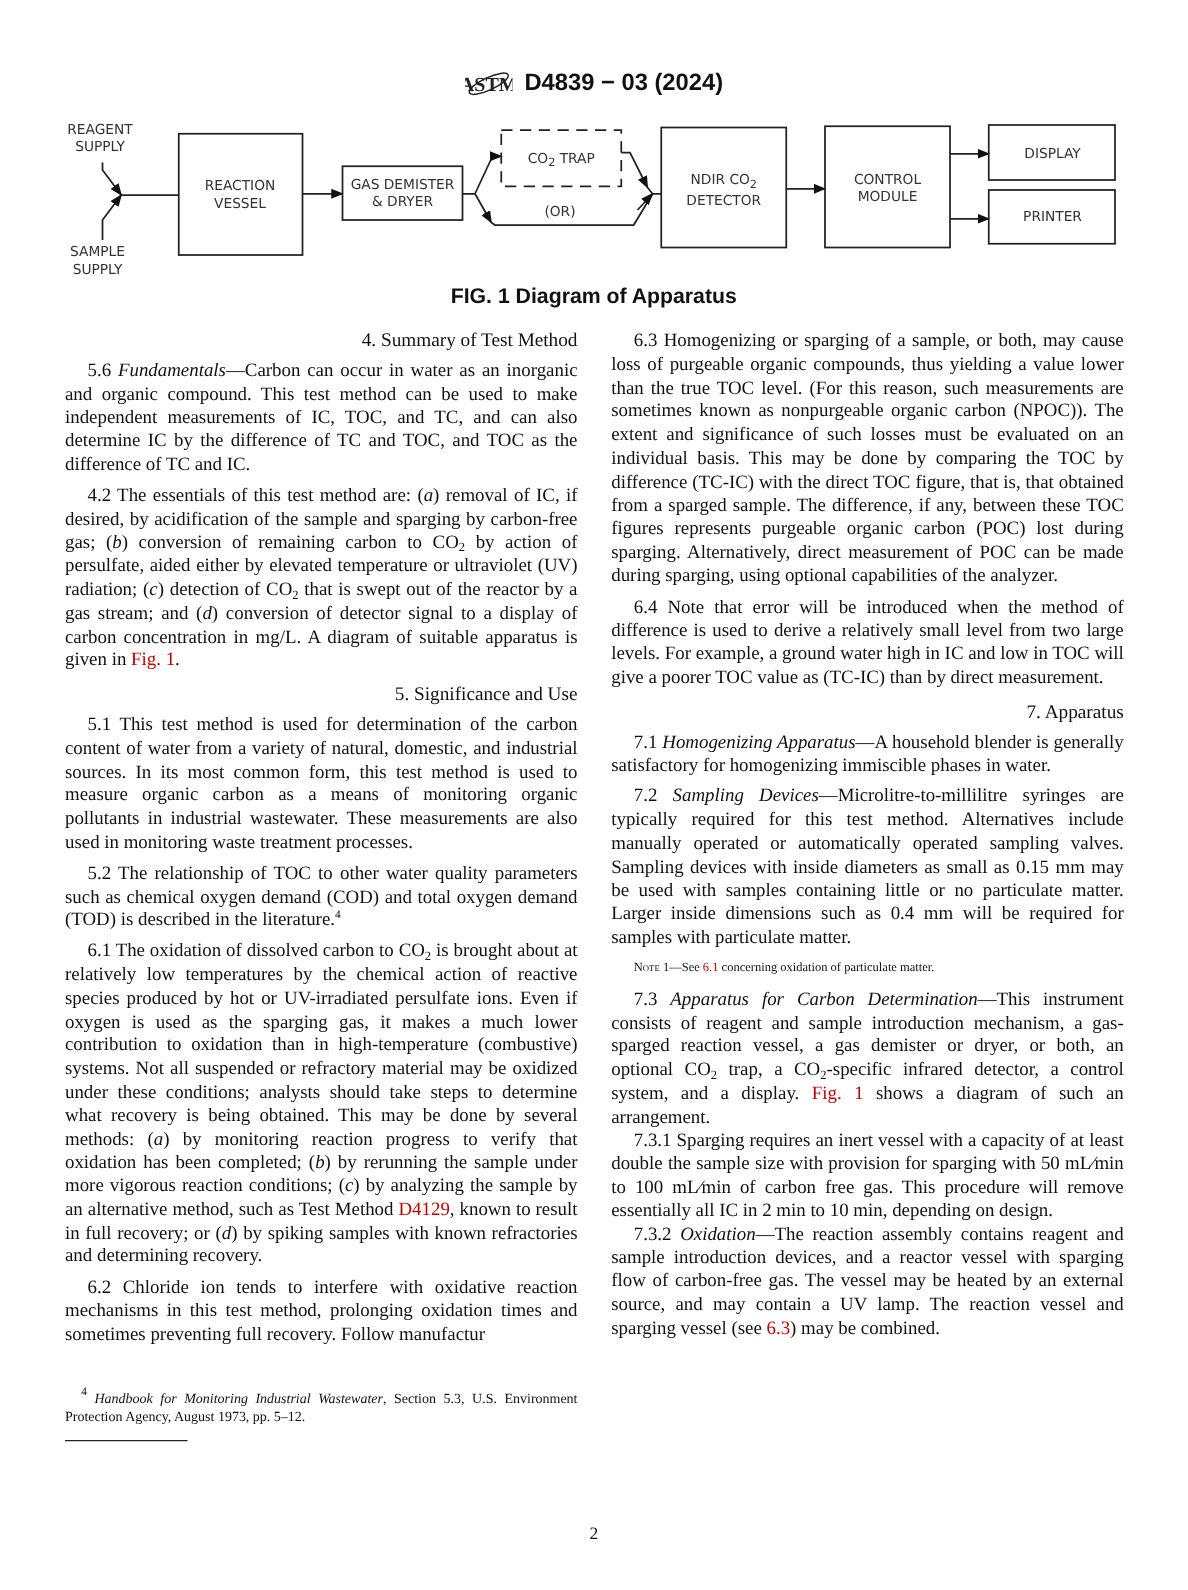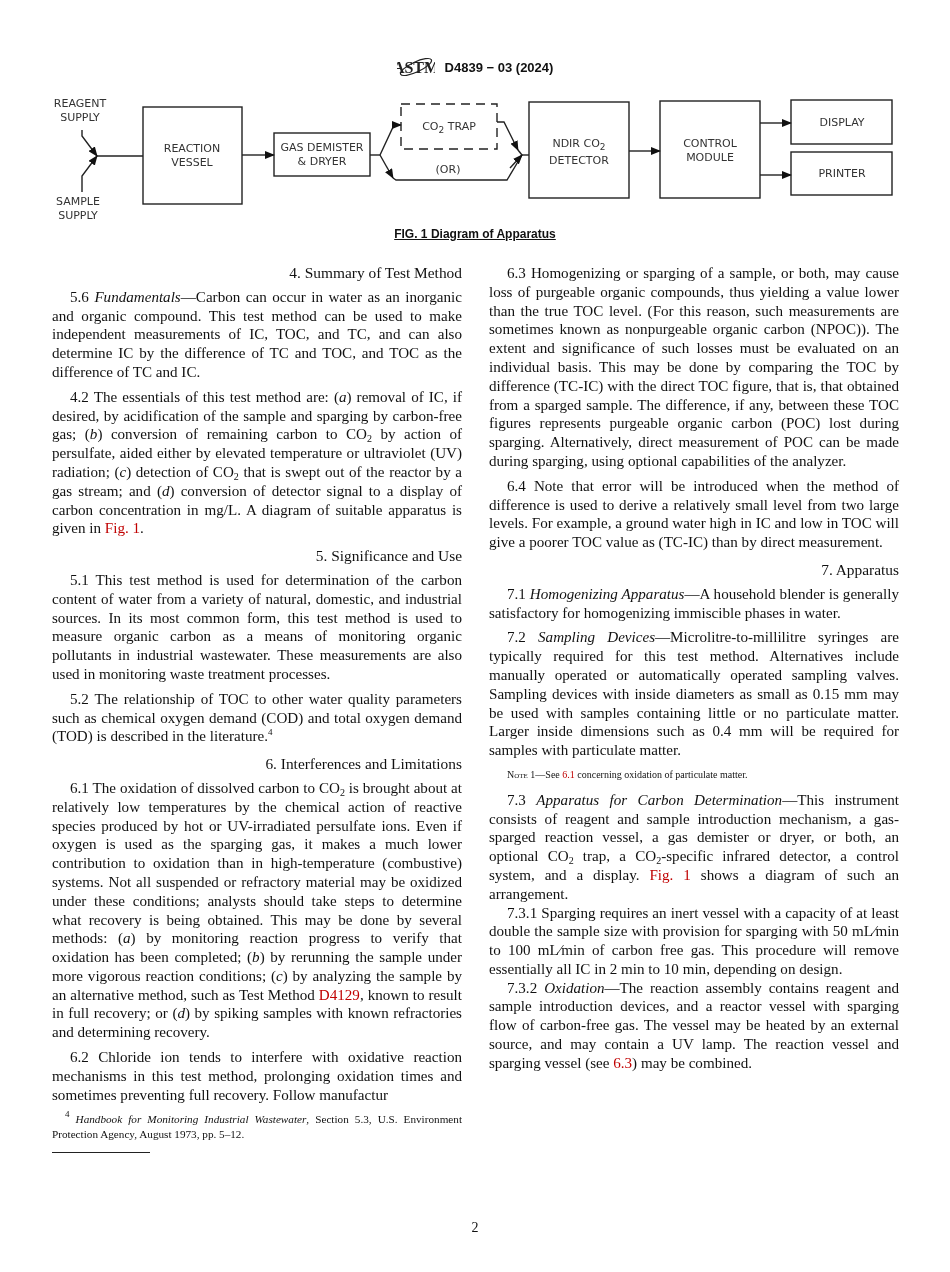--- a/index.html
+++ b/index.html
@@ -1,25 +1,25 @@
 <!DOCTYPE html>
 <html><head>
 <meta charset="utf-8">
 <style>
   html, body { margin: 0; padding: 0; background: #ffffff; }
   body { width: 950px; height: 1272px; position: relative; overflow: hidden;
          font-family: "Liberation Serif", "DejaVu Serif", serif; color: #111; }
   .header { position: absolute; top: 52px; left: 0; width: 950px; text-align: center; }
   .header .logo { display: inline-block; vertical-align: middle; width: 38px; height: 30px; margin-right: 6px; }
   .header .docid { display: inline-block; vertical-align: middle;
-         font-family: "Liberation Sans", "DejaVu Sans", sans-serif; font-weight: bold; font-size: 13px; }
+         font-family: "Liberation Sans", "DejaVu Sans", sans-serif; font-weight: bold; font-size: 19px; }
   .diagram { position: absolute; left: 0; top: 90px; width: 820px; height: 140px; }
   .diagram svg text { font-family: "DejaVu Sans", "Liberation Sans", sans-serif; font-size: 11px; fill: #333; }
   .figcap { position: absolute; top: 227px; left: 0; width: 950px; text-align: center;
-         font-family: "Liberation Sans", "DejaVu Sans", sans-serif; font-weight: bold; font-size: 12px; text-decoration: underline; }
+         font-family: "Liberation Sans", "DejaVu Sans", sans-serif; font-weight: bold; font-size: 17px; }
   .col { position: absolute; top: 264px; width: 410px; font-size: 15.1px; line-height: 18.8px; }
   .col.left { left: 52px; }
   .col.right { left: 489px; }
   .col p { margin: 0 0 6px 0; text-align: justify; text-indent: 18px; hyphens: manual; }
   .col p.noindent { text-indent: 0; }
   .col p.tight { margin-bottom: 0; }
   .col h2 { font-size: 15.4px; font-weight: normal; margin: 9px 0 5px 0; text-align: right; }
   .col h2.first { margin-top: 0; }
   .link { color: #c00000; cursor: pointer; }
   sub { font-size: 10px; vertical-align: -3px; line-height: 0; }
@@ -110,21 +110,20 @@
 
 <div class="col left">
   <h2 class="first">4.  Summary of Test Method</h2>
   <p><span>5.6 </span><i>Fundamentals</i><span>—Carbon can occur in water as an inor­ganic and organic compound. This test method can be used to make independent measurements of IC, TOC, and TC, and can also determine IC by the difference of TC and TOC, and TOC as the difference of TC and IC.</span></p>
   <p><span>4.2  The essentials of this test method are: (</span><i>a</i><span>) removal of IC, if desired, by acidification of the sample and sparging by carbon-free gas; (</span><i>b</i><span>) conversion of remaining carbon to CO</span><sub>2</sub><span> by action of persulfate, aided either by elevated temperature or ultraviolet (UV) radiation; (</span><i>c</i><span>) detection of CO</span><sub>2</sub><span> that is swept out of the reactor by a gas stream; and (</span><i>d</i><span>) conversion of detector signal to a display of carbon concentration in mg/L. A diagram of suitable apparatus is given in </span><span class="link">Fig. 1</span><span>.</span></p>
 
   <h2>5.  Significance and Use</h2>
   <p>5.1  This test method is used for determination of the carbon content of water from a variety of natural, domestic, and industrial sources. In its most common form, this test method is used to measure organic carbon as a means of monitoring organic pollutants in industrial wastewater. These measure­ments are also used in monitoring waste treatment processes.</p>
   <p><span>5.2  The relationship of TOC to other water quality param­eters such as chemical oxygen demand (COD) and total oxygen demand (TOD) is described in the literature.</span><sup>4</sup></p>
 
-  <h2>6.  Interferences and Limitations</h2>
   <p><span>6.1  The oxidation of dissolved carbon to CO</span><sub>2</sub><span> is brought about at relatively low temperatures by the chemical action of reactive species produced by hot or UV-irradiated persulfate ions. Even if oxygen is used as the sparging gas, it makes a much lower contribution to oxidation than in high-temperature (combustive) systems. Not all suspended or refractory material may be oxidized under these conditions; analysts should take steps to determine what recovery is being obtained. This may be done by several methods: (</span><i>a</i><span>) by monitoring reaction progress to verify that oxidation has been completed; (</span><i>b</i><span>) by rerunning the sample under more vigorous reaction conditions; (</span><i>c</i><span>) by analyzing the sample by an alternative method, such as Test Method </span><span class="link">D4129</span><span>, known to result in full recovery; or (</span><i>d</i><span>) by spiking samples with known refractories and determining recovery.</span></p>
   <p class="tight">6.2  Chloride ion tends to interfere with oxidative reaction mechanisms in this test method, prolonging oxidation times and sometimes preventing full recovery. Follow manufactur­</p>
 </div>
 
 <div class="col right">
   <p>6.3  Homogenizing or sparging of a sample, or both, may cause loss of purgeable organic compounds, thus yielding a value lower than the true TOC level. (For this reason, such measurements are sometimes known as nonpurgeable organic carbon (NPOC)). The extent and significance of such losses must be evaluated on an individual basis. This may be done by comparing the TOC by difference (TC-IC) with the direct TOC figure, that is, that obtained from a sparged sample. The difference, if any, between these TOC figures represents purgeable organic carbon (POC) lost during sparging. Alternatively, direct measurement of POC can be made during sparging, using optional capabilities of the analyzer.</p>
   <p>6.4  Note that error will be introduced when the method of difference is used to derive a relatively small level from two large levels. For example, a ground water high in IC and low in TOC will give a poorer TOC value as (TC-IC) than by direct measurement.</p>
 
   <h2>7.  Apparatus</h2>
   <p><span>7.1  </span><i>Homogenizing Apparatus</i><span>—A household blender is gen­erally satisfactory for homogenizing immiscible phases in water.</span></p>

